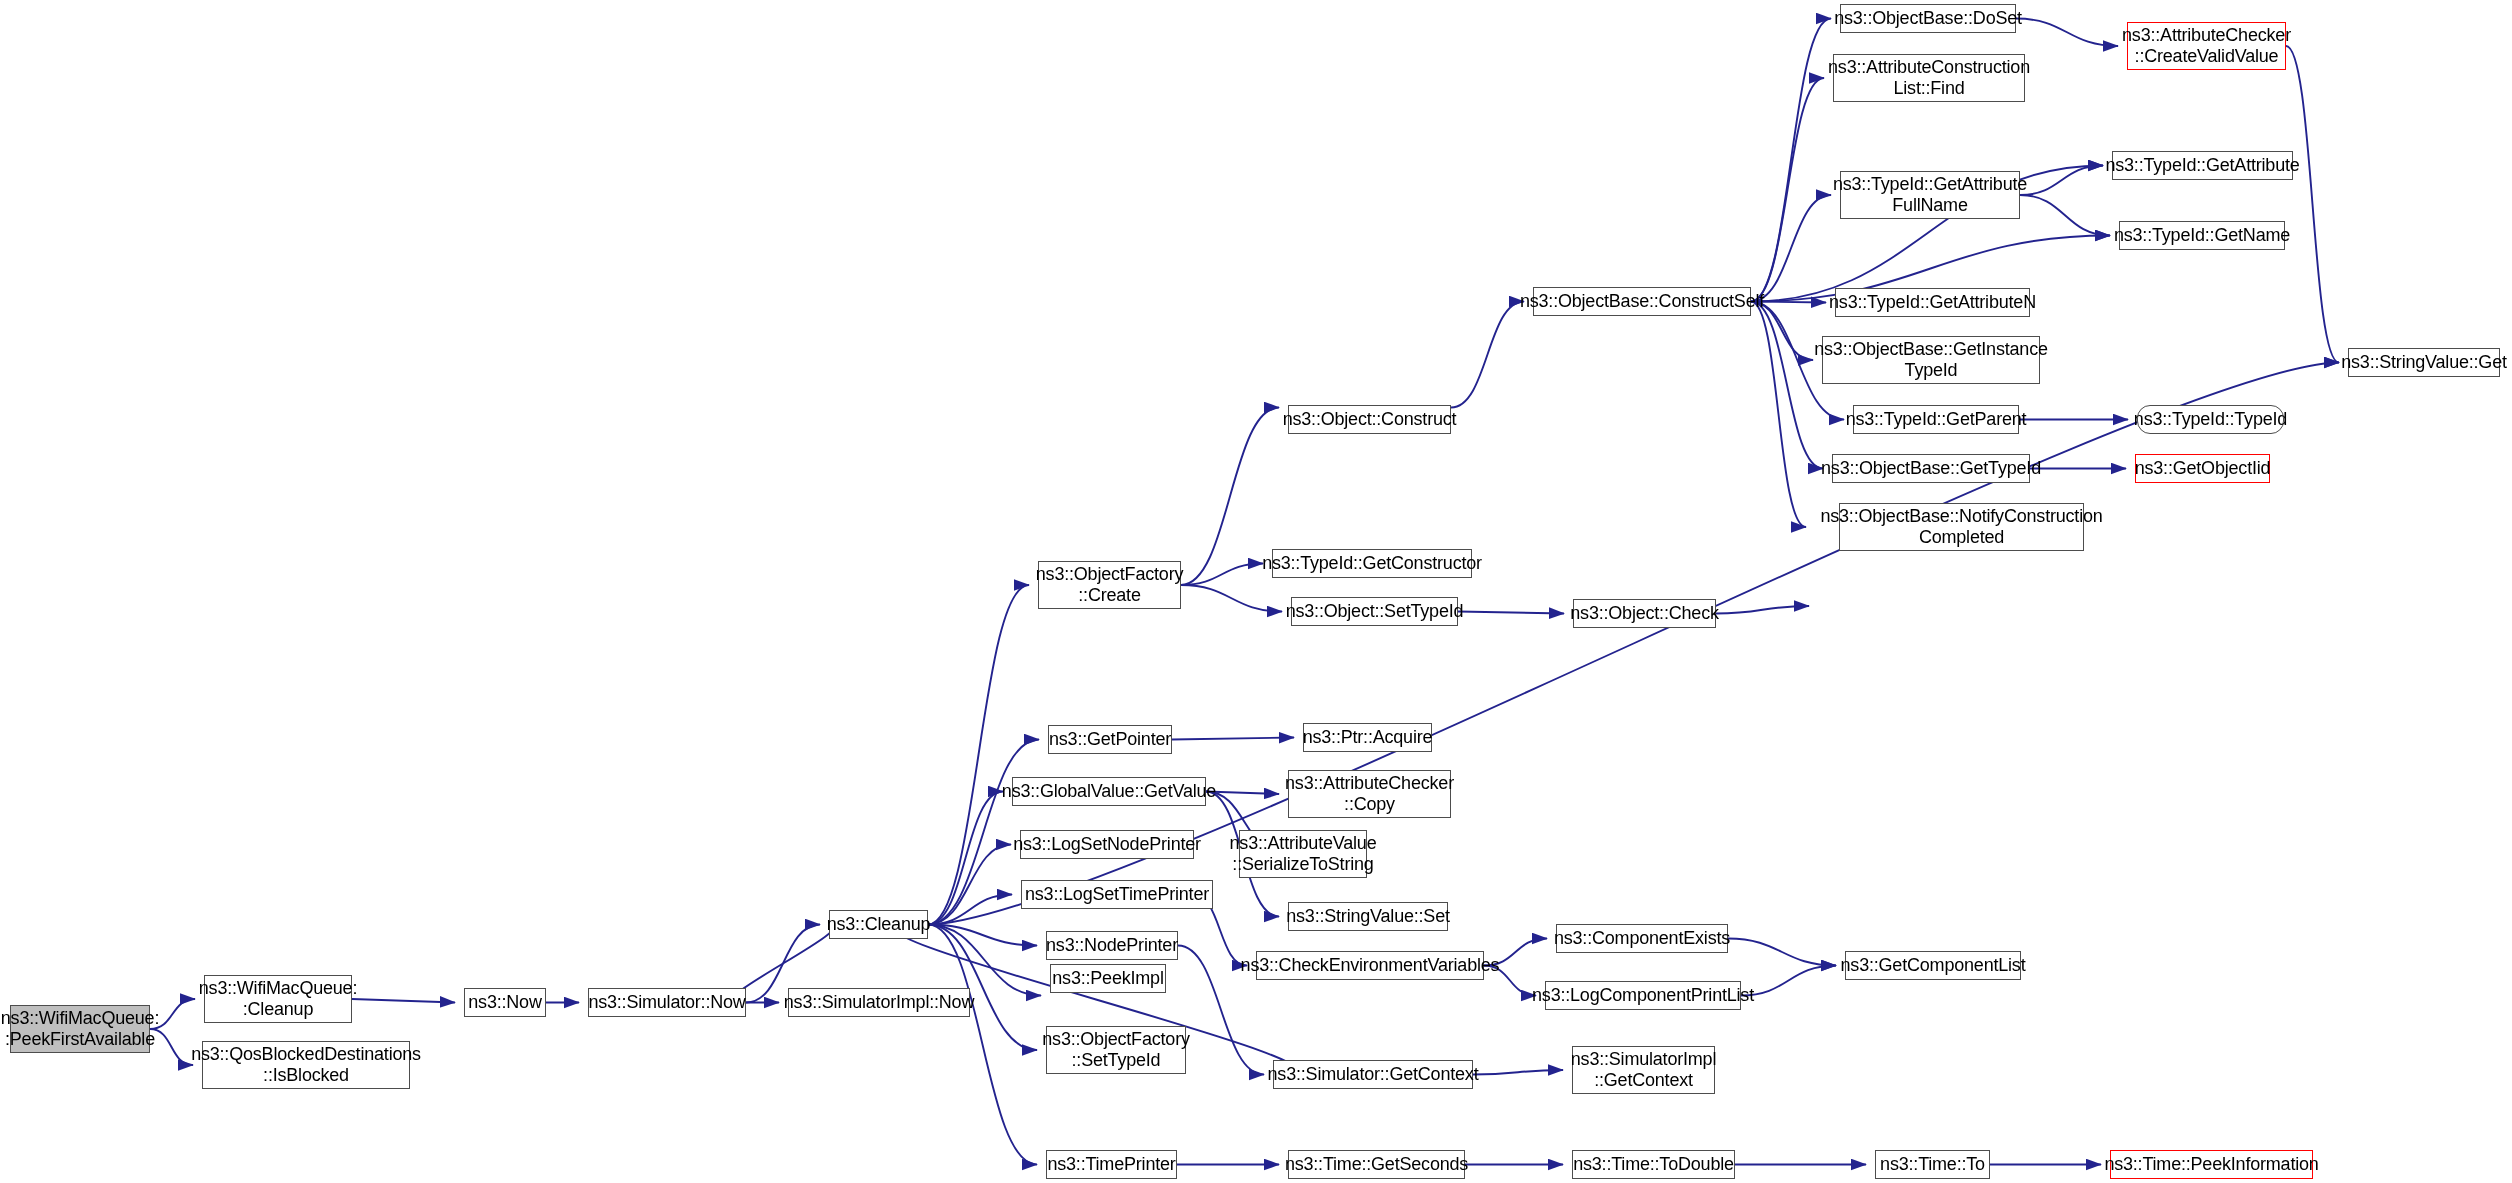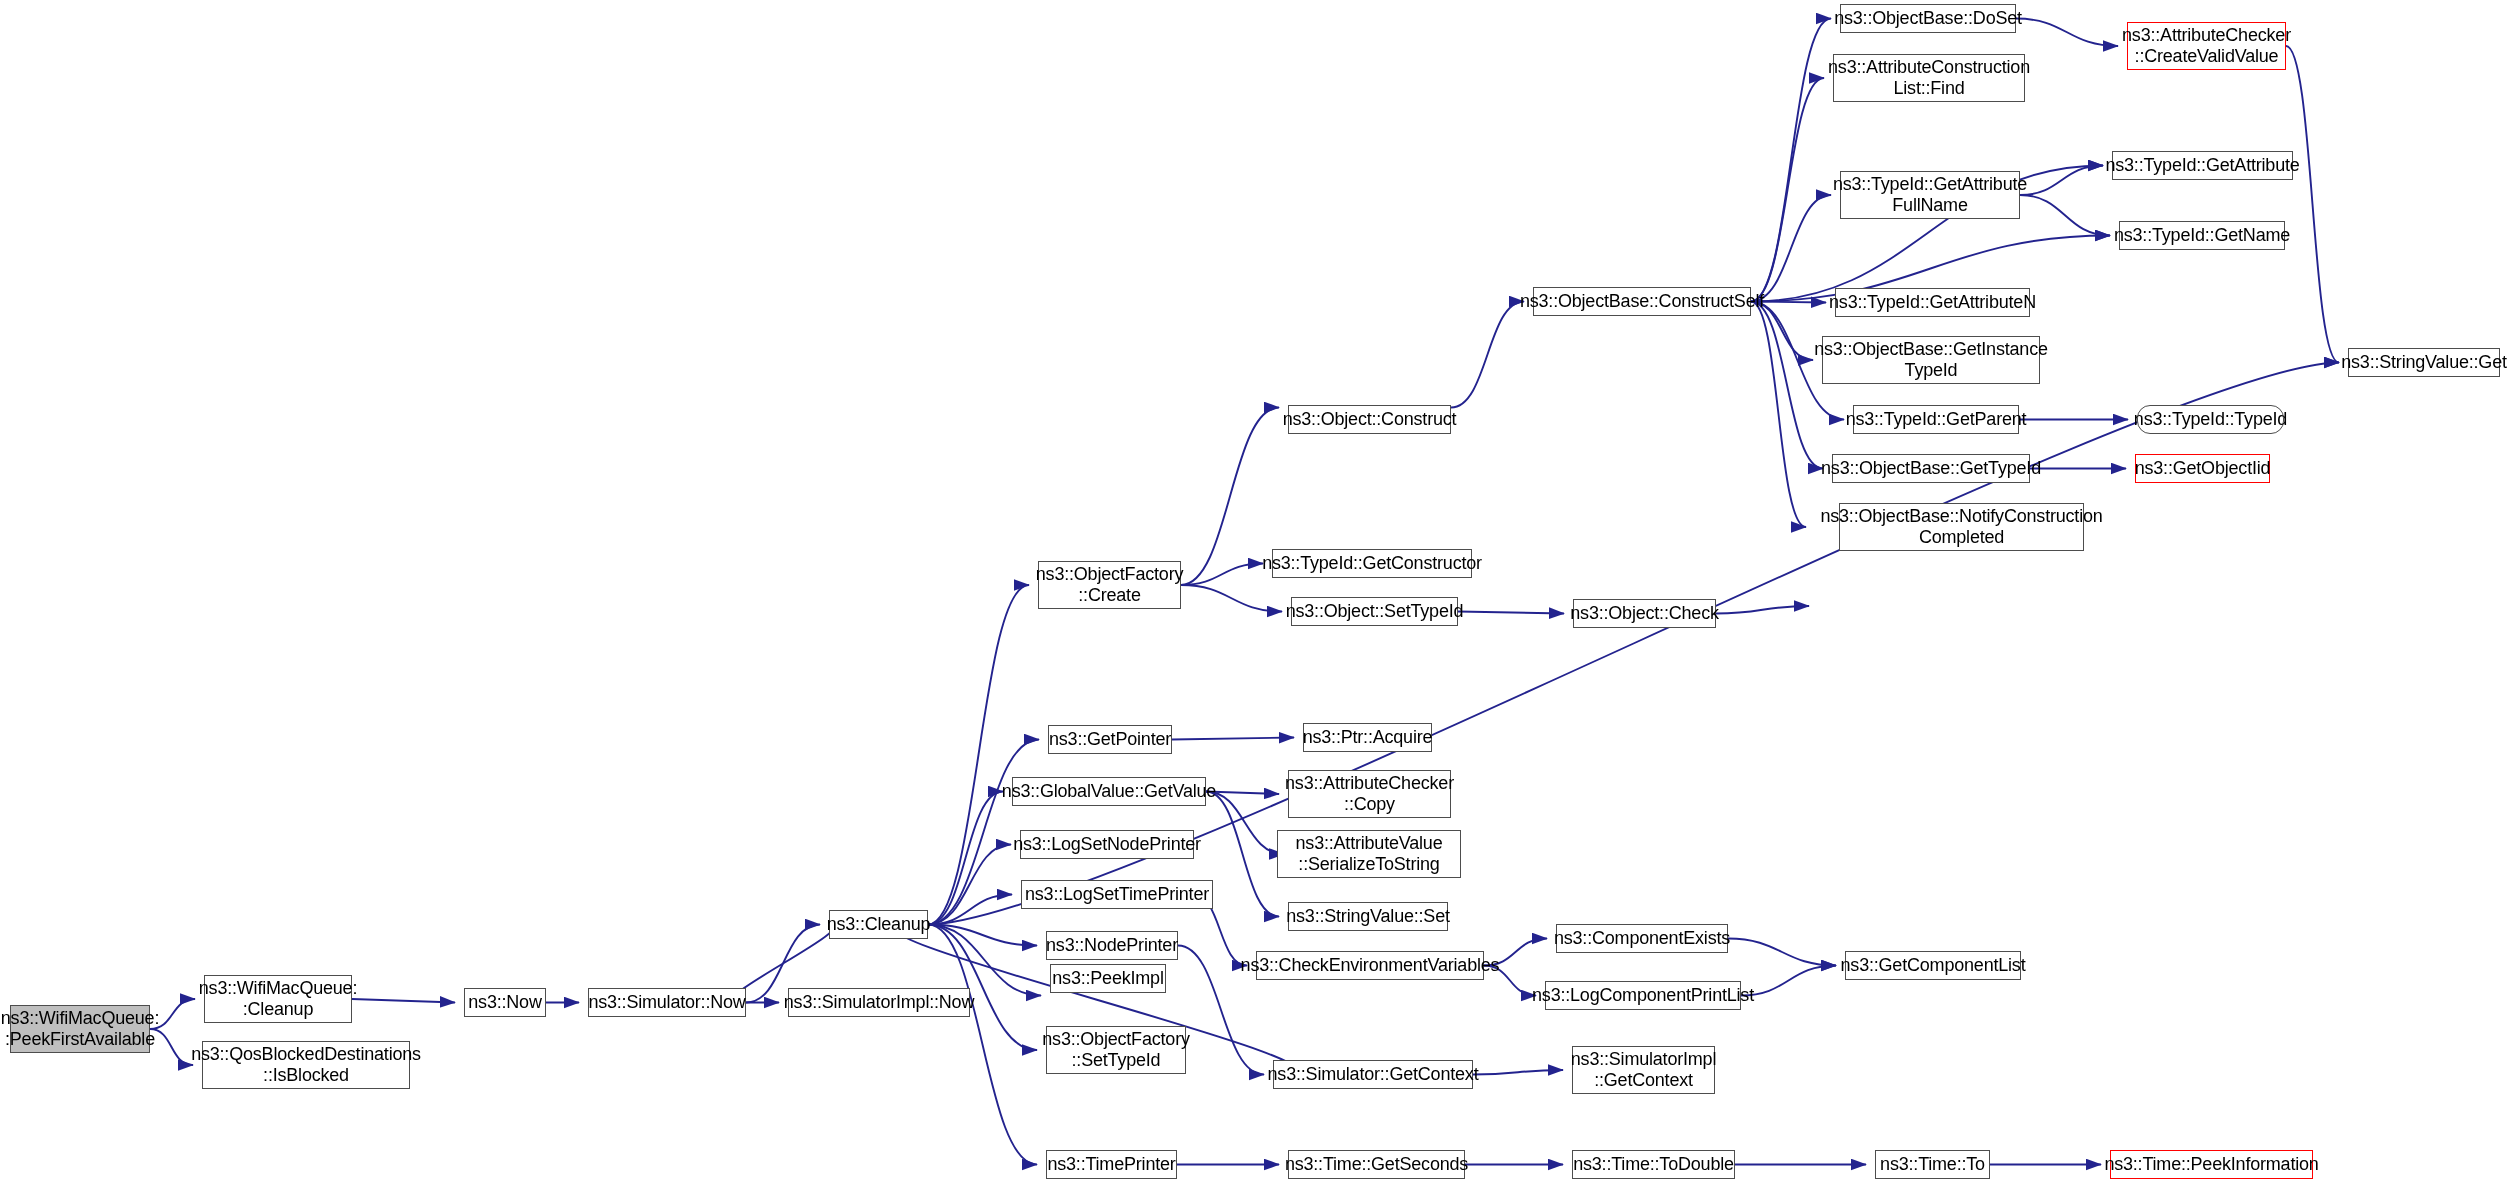--- a/index.html
+++ b/index.html
@@ -120,21 +120,21 @@
 ::IsBlocked</div>
     <div class="node" style="left: 464px; top: 988px; width: 82px; height: 29px;">ns3::Now</div>
     <div class="node" style="left: 588px; top: 988px; width: 158px; height: 29px;">ns3::Simulator::Now</div>
     <div class="node" style="left: 788px; top: 988px; width: 182px; height: 29px;">ns3::SimulatorImpl::Now</div>
     <div class="node" style="left: 829px; top: 910px; width: 99px; height: 29px;">ns3::Cleanup</div>
     <div class="node" style="left: 1048px; top: 725px; width: 124px; height: 29px;">ns3::GetPointer</div>
     <div class="node" style="left: 1303px; top: 723px; width: 129px; height: 29px;">ns3::Ptr::Acquire</div>
     <div class="node" style="left: 1012px; top: 777px; width: 194px; height: 29px;">ns3::GlobalValue::GetValue</div>
     <div class="node" style="left: 1288px; top: 770px; width: 163px; height: 48px;">ns3::AttributeChecker
 ::Copy</div>
-    <div class="node" style="left: 1277px; top: 830px; width: 184px; height: 48px;">ns3::AttributeValue
+    <div class="node" style="left: 1239px; top: 830px; width: 128px; height: 48px;">ns3::AttributeValue
 ::SerializeToString</div>
     <div class="node" style="left: 1288px; top: 902px; width: 160px; height: 29px;">ns3::StringValue::Set</div>
     <div class="node" style="left: 1020px; top: 830px; width: 174px; height: 29px;">ns3::LogSetNodePrinter</div>
     <div class="node" style="left: 1021px; top: 880px; width: 192px; height: 29px; text-align: right;">ns3::LogSetTimePrinter</div>
     <div class="node" style="left: 1046px; top: 931px; width: 132px; height: 29px;">ns3::NodePrinter</div>
     <div class="node" style="left: 1050px; top: 964px; width: 116px; height: 29px;">ns3::PeekImpl</div>
     <div class="node" style="left: 1046px; top: 1026px; width: 140px; height: 48px;">ns3::ObjectFactory
 ::SetTypeId</div>
     <div class="node" style="left: 1256px; top: 951px; width: 228px; height: 29px;">ns3::CheckEnvironmentVariables</div>
     <div class="node" style="left: 1556px; top: 924px; width: 172px; height: 29px;">ns3::ComponentExists</div>

